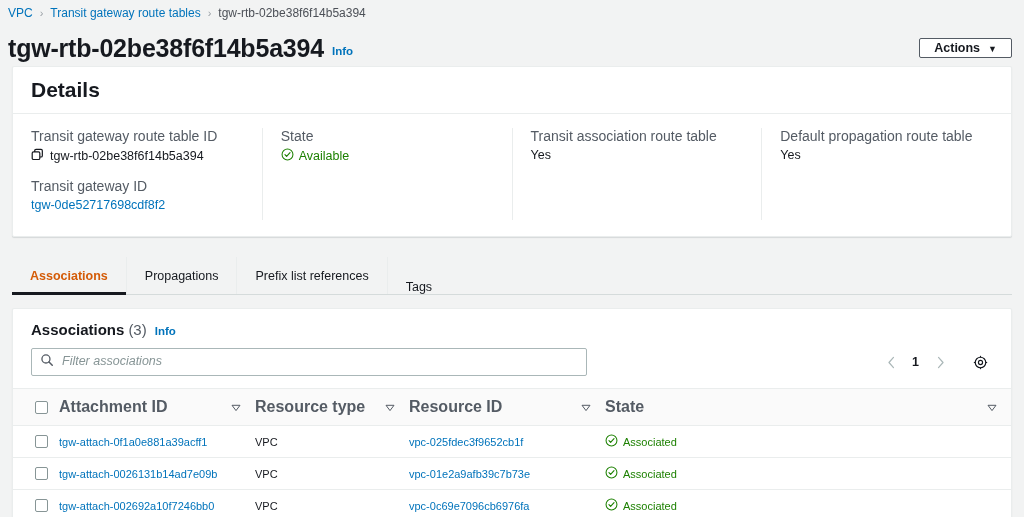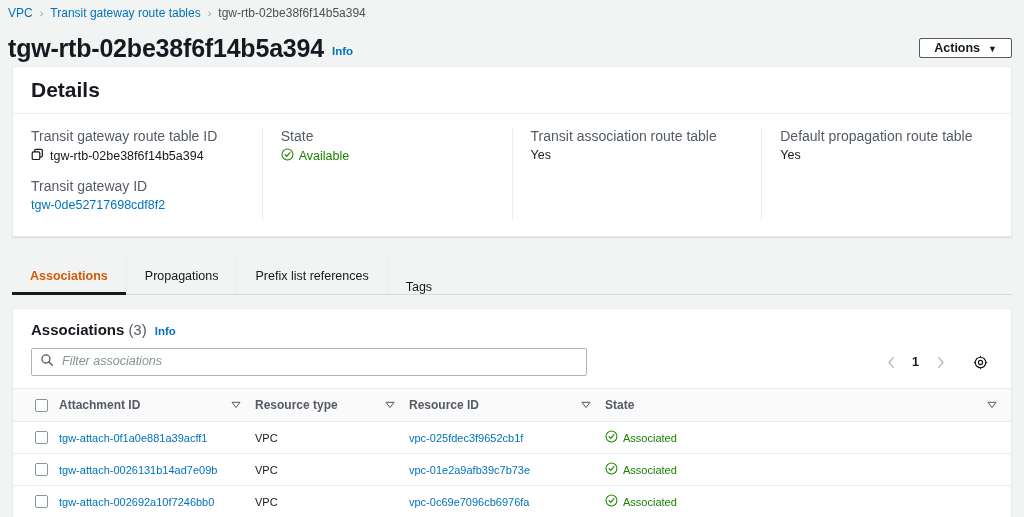--- a/index.html
+++ b/index.html
@@ -146,21 +146,21 @@
   }
   .pg-btn {
     width: 26px; height: 26px; display: inline-flex;
     align-items: center; justify-content: center; cursor: pointer;
   }
   .pg-num { font-size: 12.5px; font-weight: bold; color: #16191f; padding: 0 4px;}
 
   
   table.data { width: 100%; border-collapse: collapse; table-layout: fixed; }
   table.data th {
-    text-align: left; font-size: 12px; font-weight: bold; color: #545b64;
+    text-align: left; font-size: 16px; font-weight: bold; color: #545b64;
     padding: 9px 0; border-top: 1px solid #eaeded; border-bottom: 1px solid #eaeded;
     background: #fafafa;
     white-space: nowrap;
   }
   table.data td {
     font-size: 11px; padding: 8px 0; border-bottom: 1px solid #eaeded;
     color: #16191f; white-space: nowrap;
   }
   .col-chk { width: 46px; padding-left: 22px !important; }
   .col-att { width: 196px; }

